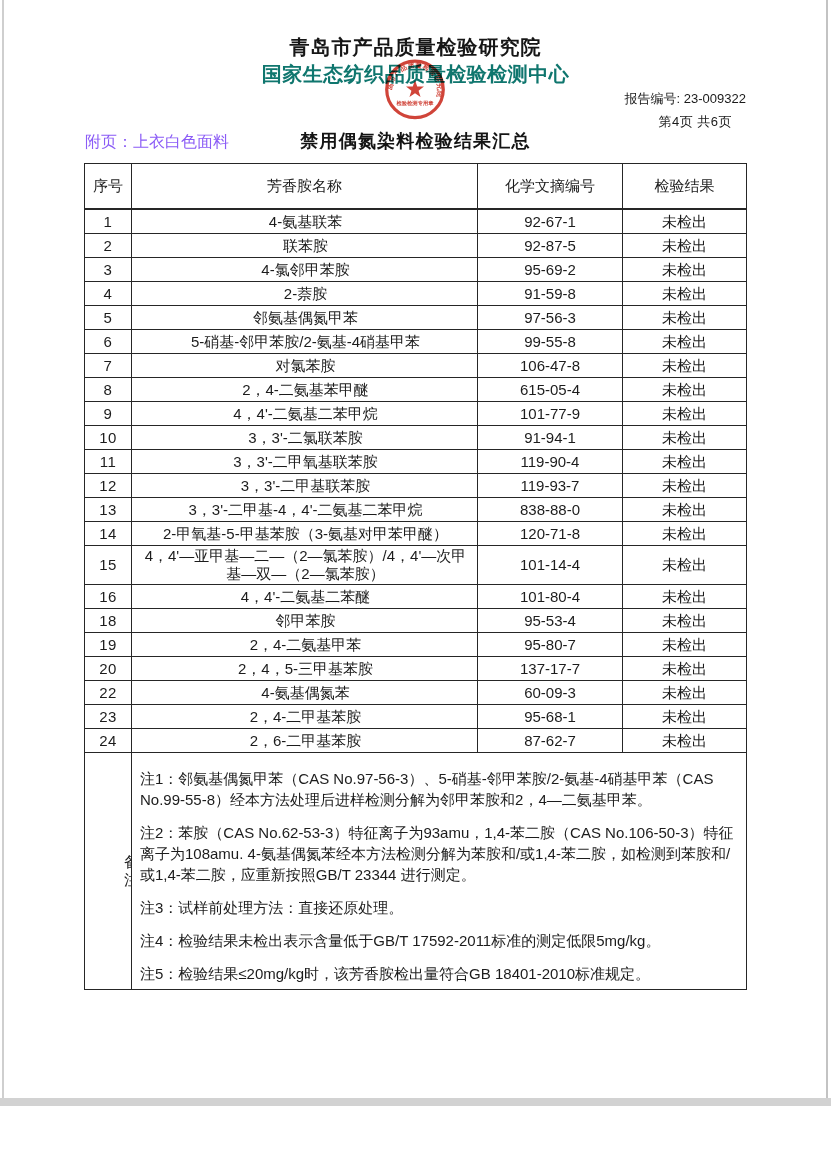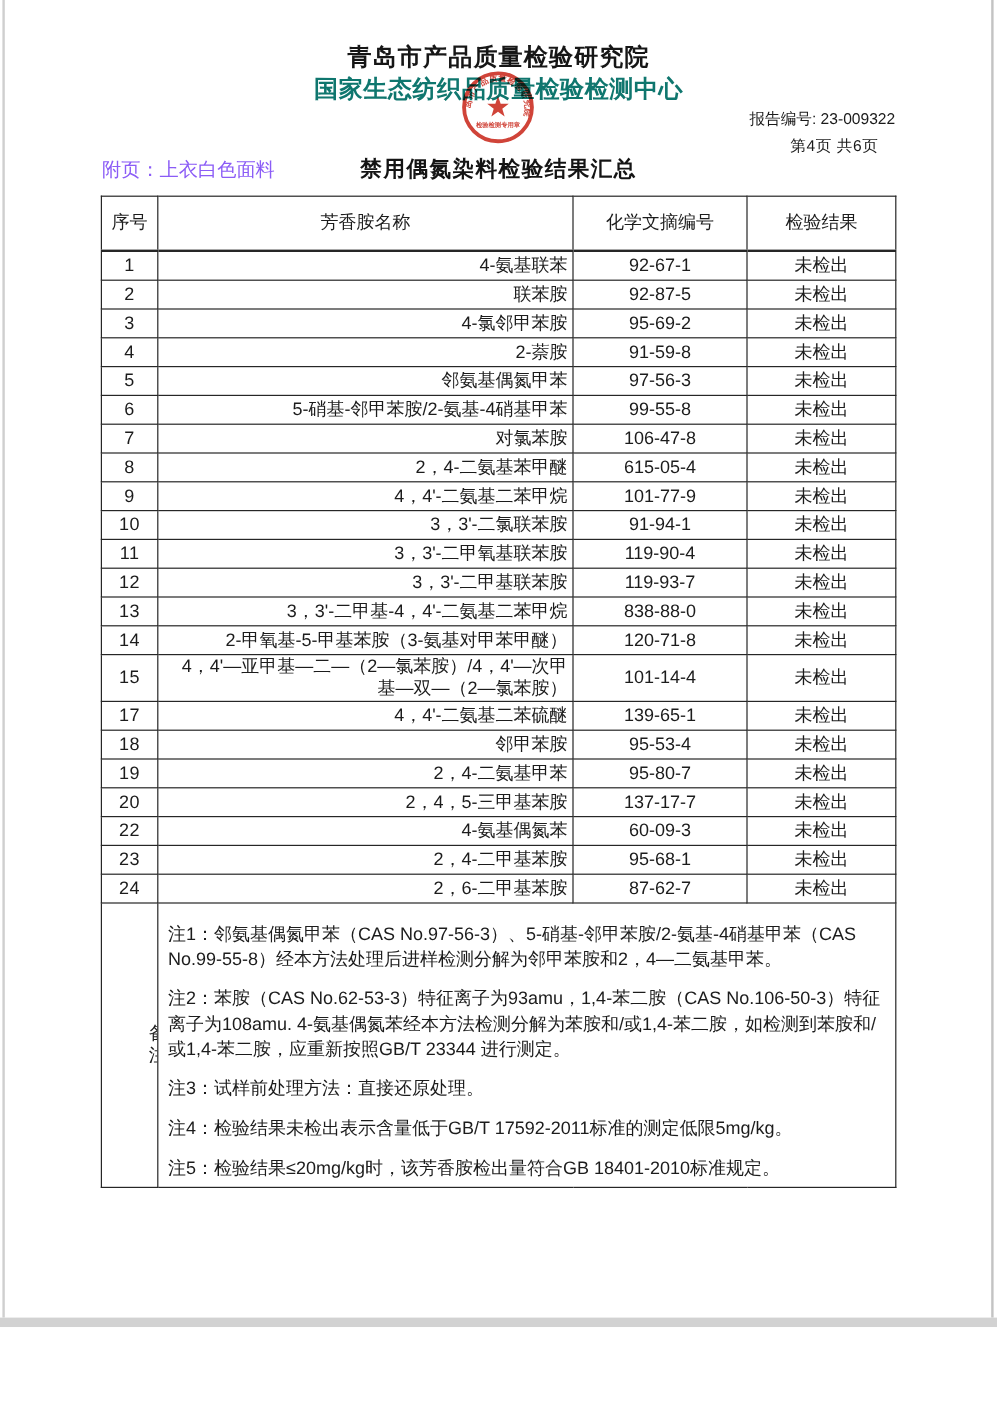--- a/index.html
+++ b/index.html
@@ -45,21 +45,21 @@
   table.results th,table.results td{
     border:1.4px solid #262626;
     padding:0;line-height:18px;
     overflow:hidden;
   }
   table.results thead th{
     height:44px;font-weight:400;text-align:center;font-size:15px;
     border-bottom-width:2px;
   }
   table.results tbody td{height:21px;text-align:center;}
-  table.results tbody td.c-name{text-align:right;padding:1px 4px 1px 6px;}
+  table.results tbody td.c-name{text-align:center;padding:1px 4px 1px 6px;}
   table.results tbody td.c-no{letter-spacing:0.5px;}
   table.results tr.remarks-row td{height:auto;padding-left:39px;}
   td.remark-label{text-align:center;font-size:15px;}
   td.remarks-cell{vertical-align:middle;padding:3px 7px 5px 8px !important;}
   .note{font-size:15px;line-height:21px;text-align:left;color:#1c1c1c;margin-top:12px;}
 </style>
 </head>
 <body>
 
 <div class="page">
@@ -206,27 +206,27 @@
             <td class="c-res">未检出</td>
           </tr>
 
           <tr>
             <td class="c-no">15</td>
             <td class="c-name">4，4'—亚甲基—二—（2—氯苯胺）/4，4'—次甲基—双—（2—氯苯胺）</td>
             <td class="c-cas">101-14-4</td>
             <td class="c-res">未检出</td>
           </tr>
 
-
-          <tr>
-            <td class="c-no">17</td>
-            <td class="c-name">4，4'-二氨基二苯硫醚</td>
-            <td class="c-cas">139-65-1</td>
-            <td class="c-res">未检出</td>
-          </tr>
+          <tr>
+            <td class="c-no">16</td>
+            <td class="c-name">4，4'-二氨基二苯醚</td>
+            <td class="c-cas">101-80-4</td>
+            <td class="c-res">未检出</td>
+          </tr>
+
 
           <tr>
             <td class="c-no">18</td>
             <td class="c-name">邻甲苯胺</td>
             <td class="c-cas">95-53-4</td>
             <td class="c-res">未检出</td>
           </tr>
 
           <tr>
             <td class="c-no">19</td>

